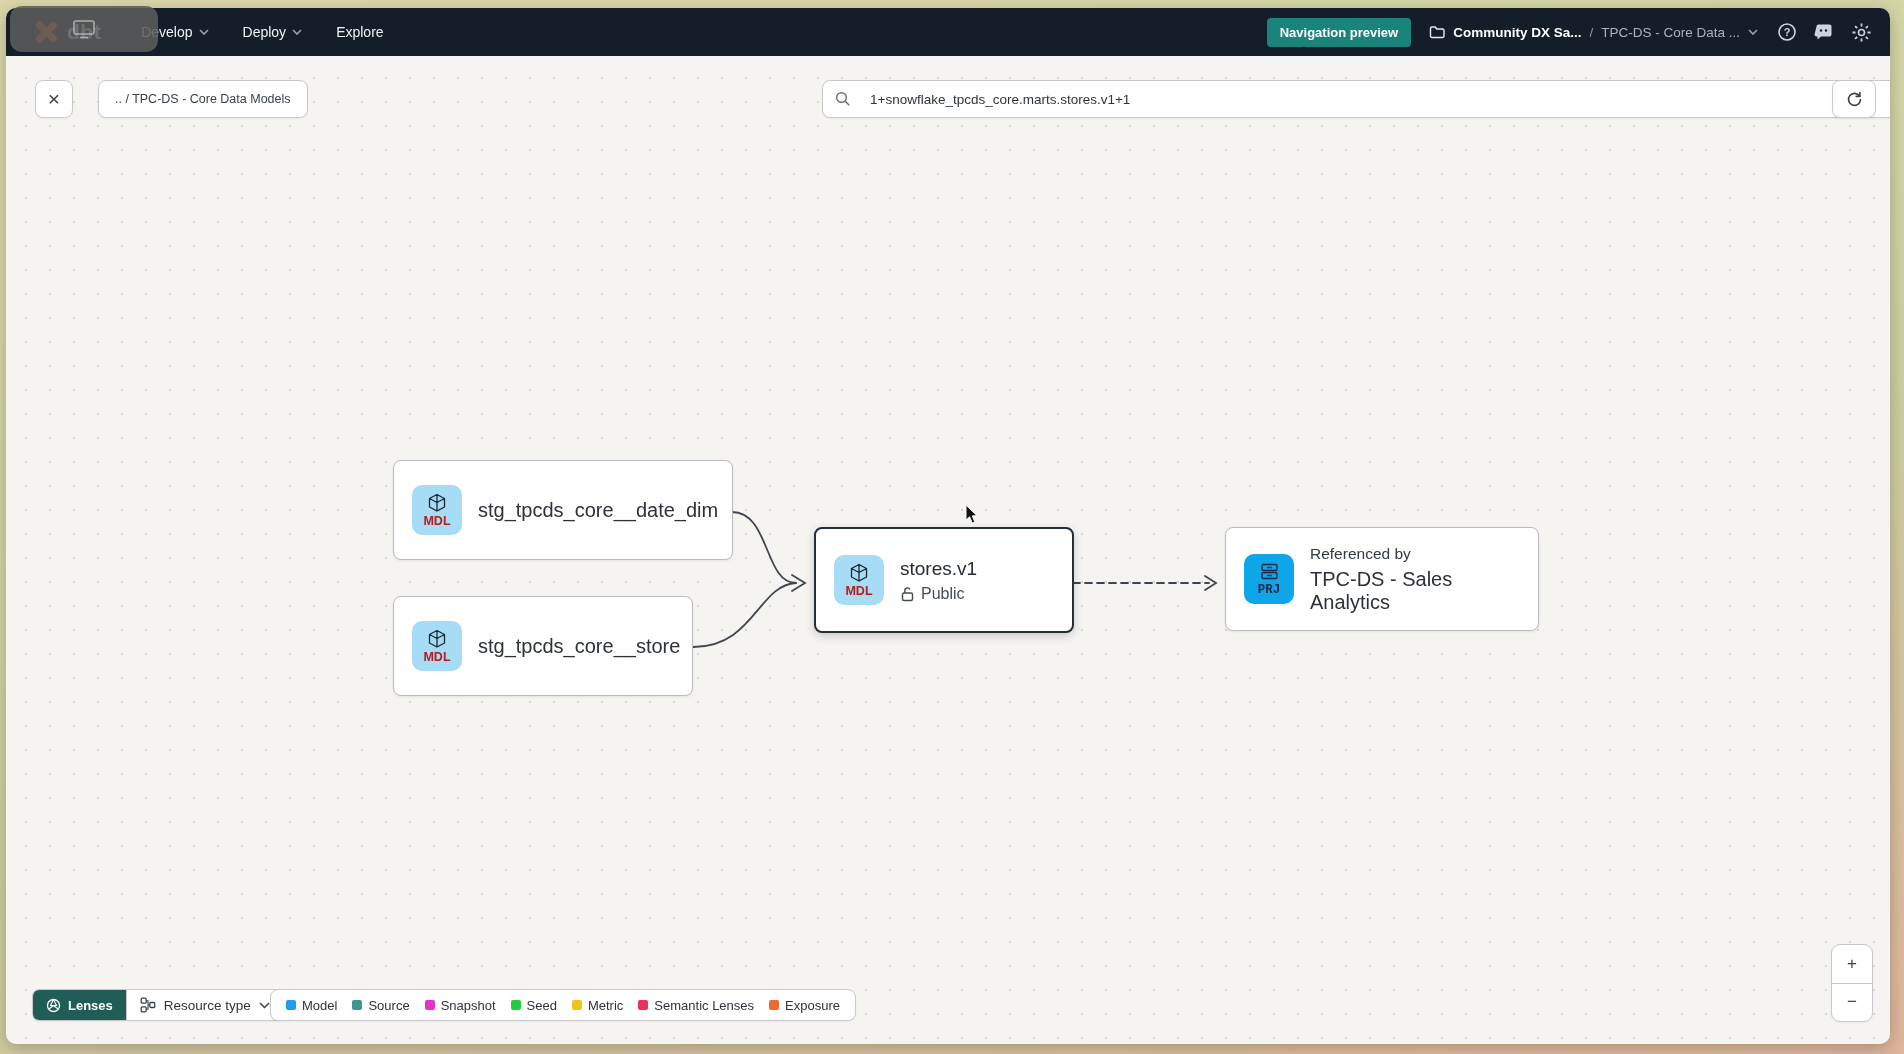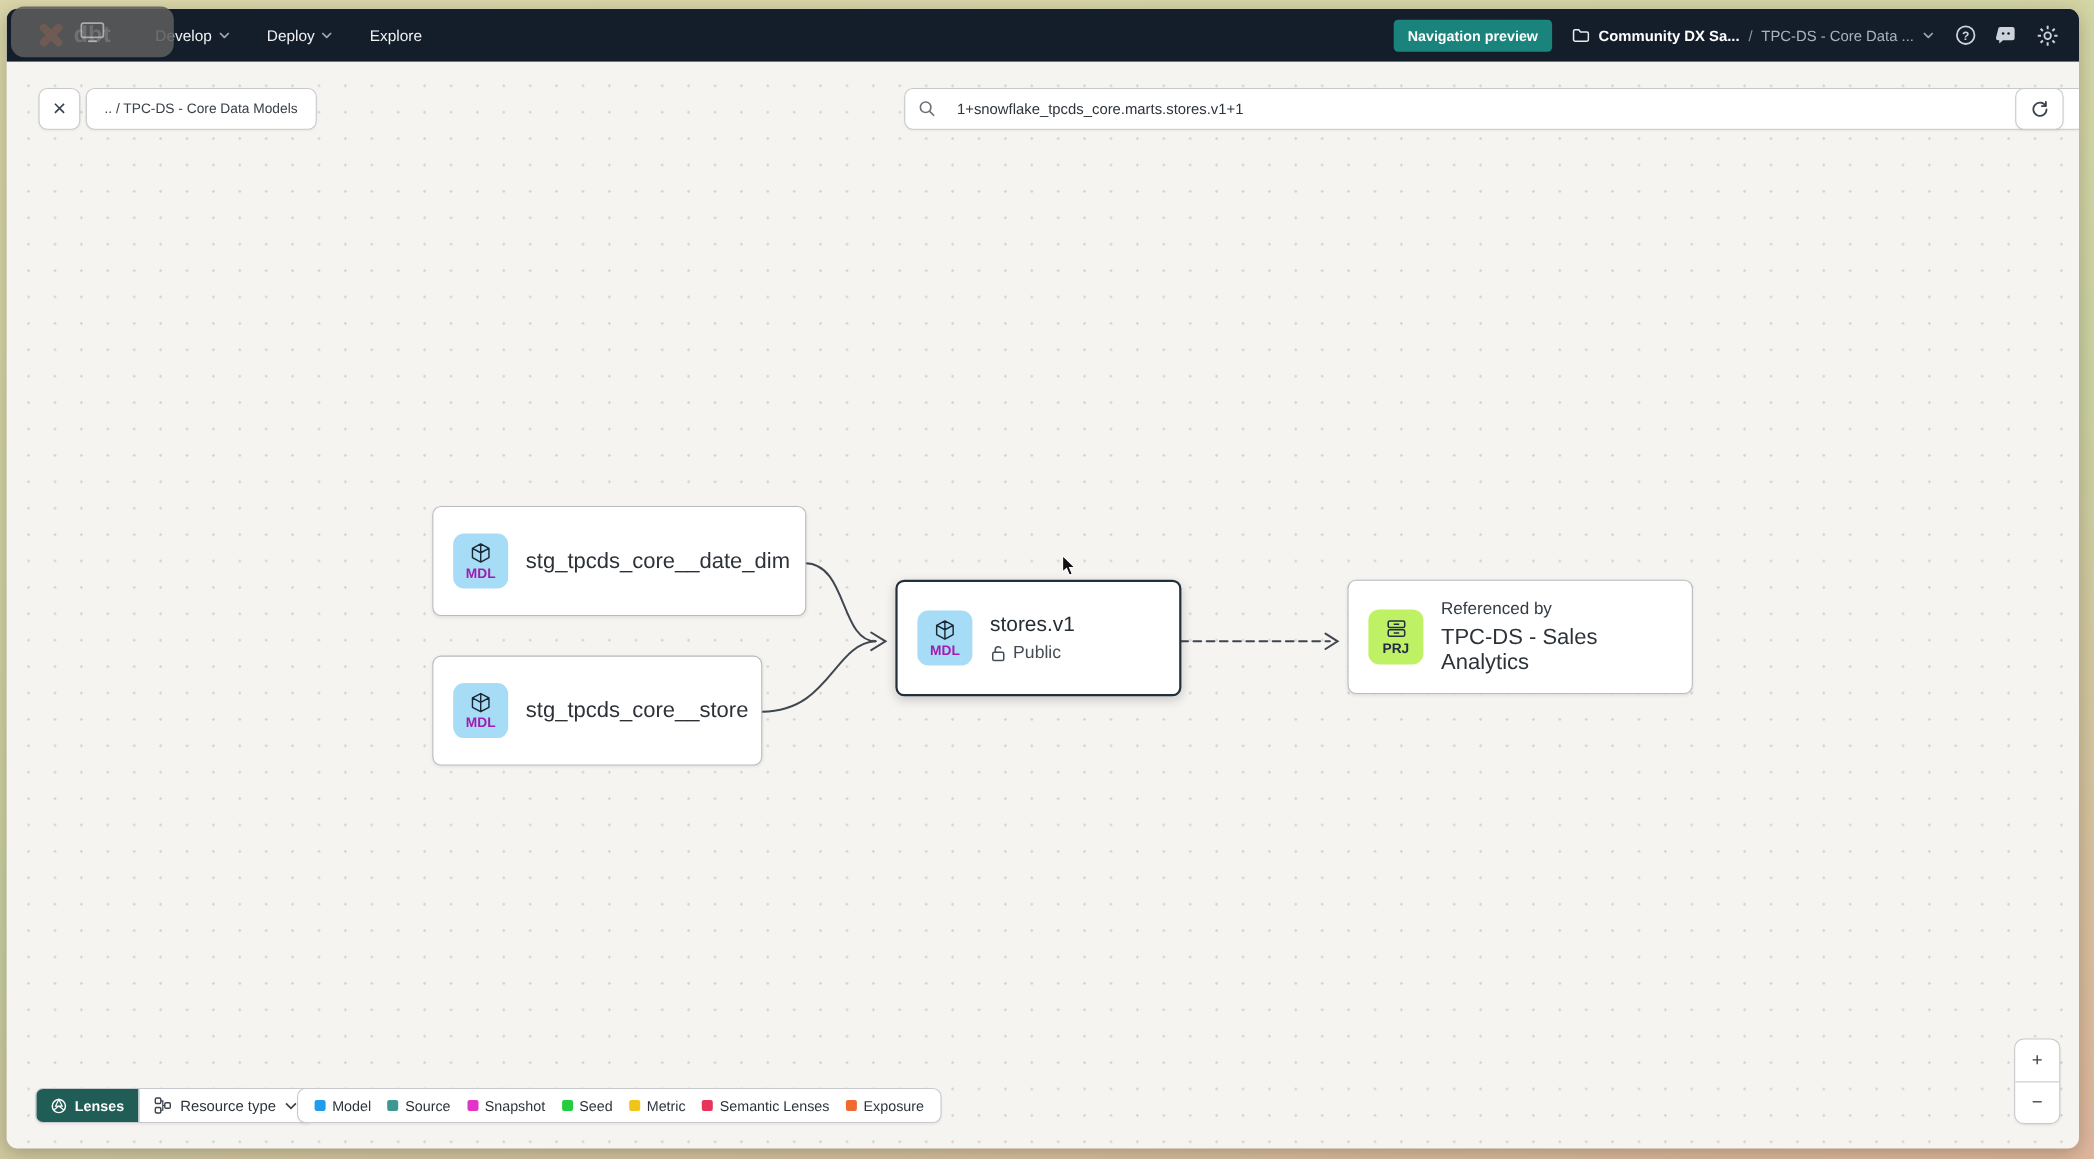--- a/index.html
+++ b/index.html
@@ -63,21 +63,21 @@
   svg.edges { position:absolute; inset:0; pointer-events:none; }
 
   
   .btn-close {
     position:absolute; left:29px; top:72px; width:38px; height:38px;
     background:#fff; border:1px solid #c7c9cc; border-radius:8px;
     display:flex; align-items:center; justify-content:center;
     font-size:21px; color:#3a4149; cursor:pointer; box-shadow:0 1px 2px rgba(0,0,0,.05);
   }
   .chip {
-    position:absolute; left:72px; top:72px; height:38px; padding:0 16px;
+    position:absolute; left:92px; top:72px; height:38px; padding:0 16px;
     background:#fff; border:1px solid #c7c9cc; border-radius:8px;
     display:flex; align-items:center; font-size:12.5px; color:#3a4149;
     box-shadow:0 1px 2px rgba(0,0,0,.05);
   }
   .search {
     position:absolute; left:816px; top:72px; width:1154px; height:38px;
     background:#fff; border:1px solid #c7c9cc; border-radius:8px;
     display:flex; align-items:center; padding:0 12px; gap:19px;
     box-shadow:0 1px 2px rgba(0,0,0,.05);
   }
@@ -97,22 +97,22 @@
     position:absolute; background:#fff; border:1px solid #b9bbbf; border-radius:8px;
     display:flex; align-items:center; gap:16px; padding:0 18px;
     box-shadow:0 1px 3px rgba(0,0,0,.08); cursor:pointer;
   }
   .node.selected { border:2px solid #232f3a; box-shadow:0 3px 10px rgba(0,0,0,.18); }
   .badge {
     width:50px; height:50px; border-radius:10px; flex:none;
     display:flex; flex-direction:column; align-items:center; justify-content:center; gap:1px;
   }
   .badge.mdl { background:#a6dcf6; }
-  .badge.prj { background:#bef264; }
-  .badge .badge-label { font-size:12.5px; font-weight:bold; color:#a21caf; }
+  .badge.prj { background:#0ea5e9;font-family:Liberation Mono, monospace; }
+  .badge .badge-label { font-size:12.5px; font-weight:bold; color:#b91c1c; }
   .badge.prj .badge-label { color:#232b47; }
   .node-label { font-size:20px; color:#2c3238; }
   .node-col { display:flex; flex-direction:column; gap:5px; }
   .node-title { font-size:19px; color:#262c33; }
   .node-sub { display:flex; align-items:center; gap:6px; font-size:16px; color:#454c54; }
   .node-eyebrow { font-size:15.5px; color:#333a42; }
 
   #node-date-dim  { left:387px; top:452px; width:340px; height:100px; }
   #node-store     { left:387px; top:588px; width:300px; height:100px; }
   #node-stores-v1 { left:808px; top:519px; width:260px; height:106px; }

